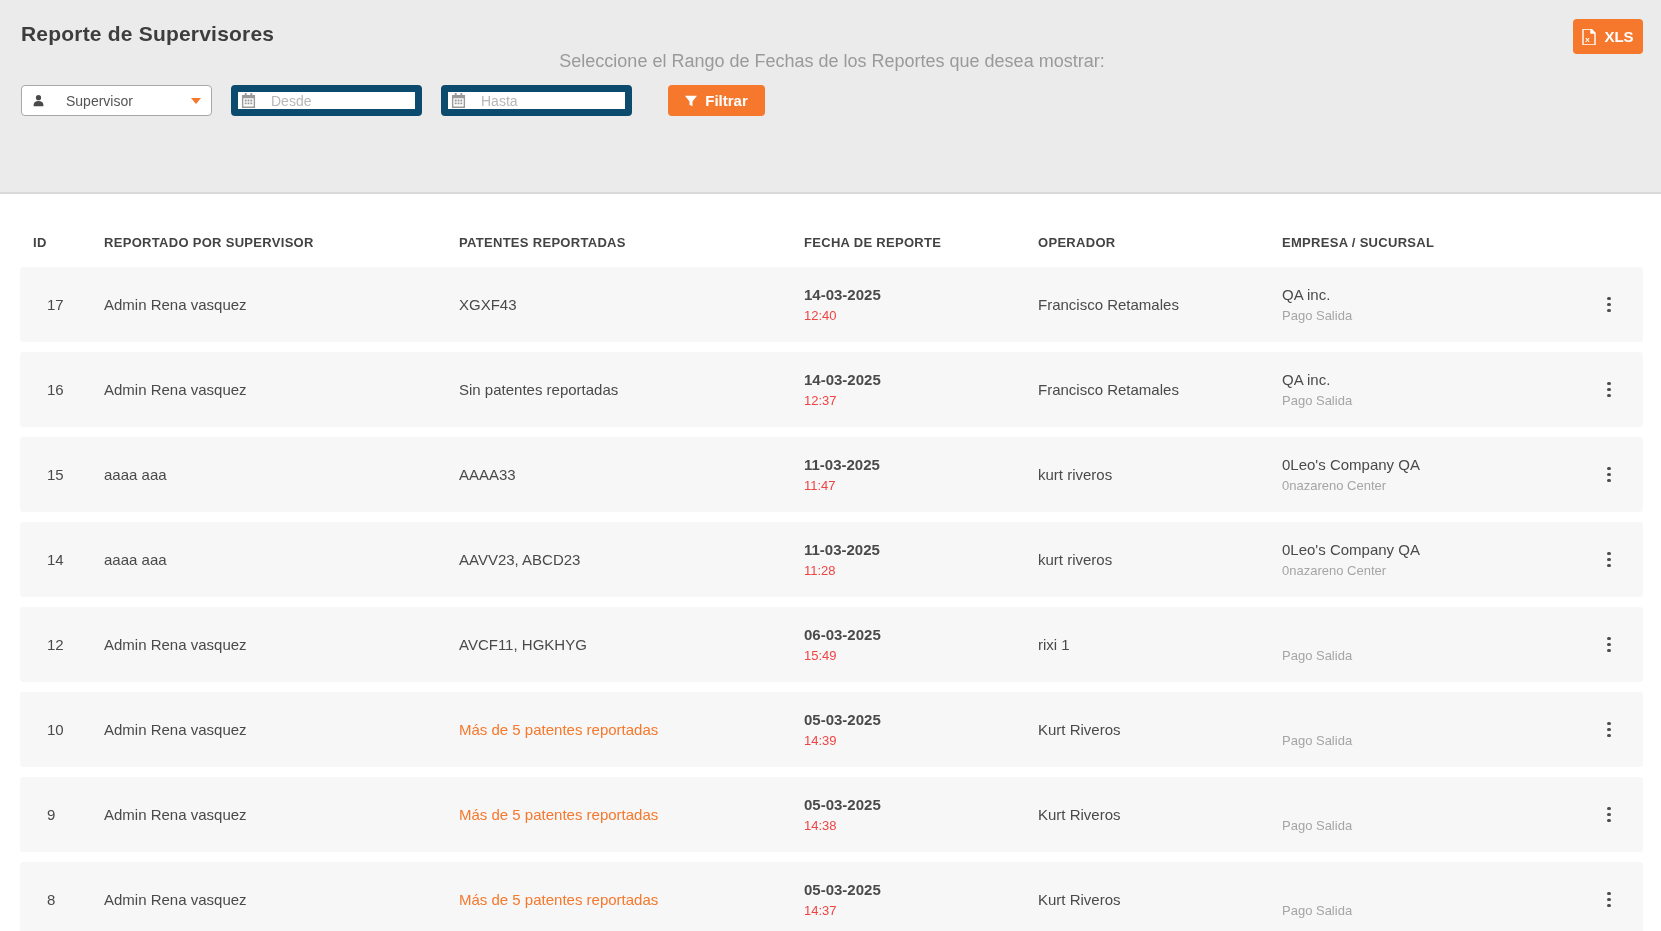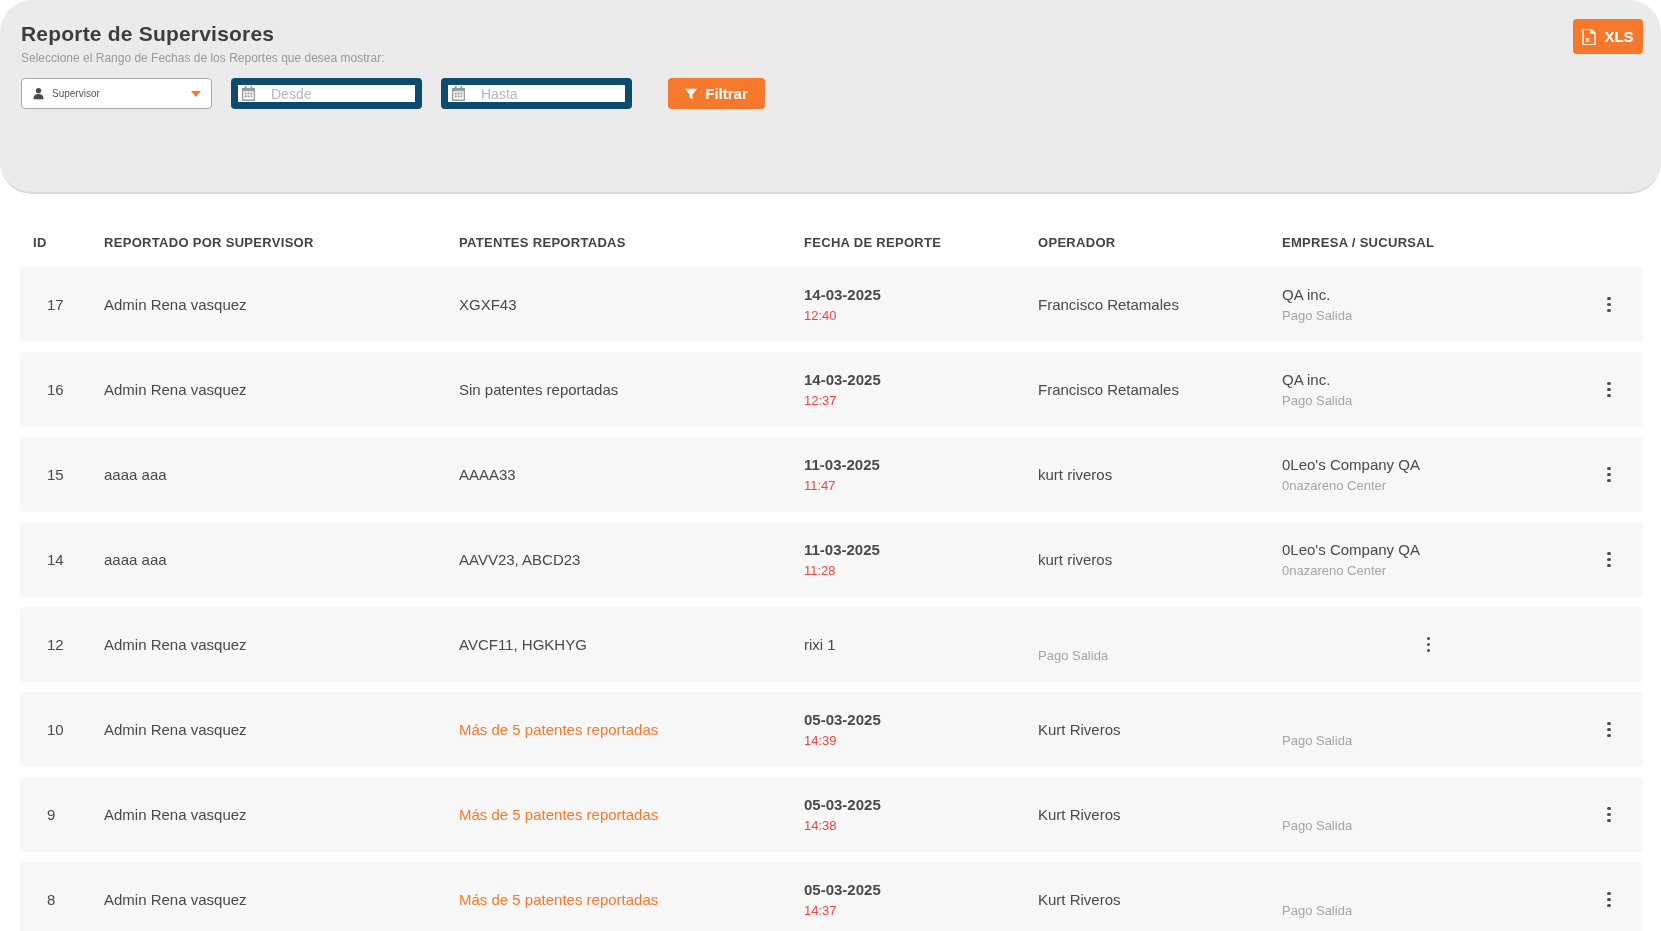--- a/index.html
+++ b/index.html
@@ -1,31 +1,31 @@
 <!DOCTYPE html>
 <html><head>
 <meta charset="utf-8">
 <style>
   * { margin:0; padding:0; box-sizing:border-box; }
   html, body { width:1661px; height:931px; overflow:hidden; background:#ffffff;
                font-family:"Liberation Sans", sans-serif; }
 
   
   .topbar { position:relative; background:#ebebeb; height:194px;
-            border-bottom:2px solid #d9d9d9; padding:22px 18px 0 21px;border-radius:32px; }
+            border-bottom:2px solid #d9d9d9; padding:22px 18px 0 21px; }
   .page-title { font-size:21px; font-weight:700; color:#3d3d3d; letter-spacing:.2px; }
   .breadcrumb { margin-top:9px; font-size:14px; font-weight:700; color:#f5782d; cursor:pointer; }
-  .subtitle { margin-top:5px; font-size:12px; color:#9a9a9a; }
+  .subtitle { margin-top:5px; font-size:18px; color:#9a9a9a;text-align:center; }
 
   .filter-row { margin-top:13px; display:flex; align-items:center; }
 
   .select-box { width:191px; height:31px; background:#fff; border:1px solid #a8a8a8;
                 border-radius:4px; display:flex; align-items:center; padding:0 10px;
                 cursor:pointer; }
-  .select-box .sel-label { font-size:10px; color:#555; margin-left:7px; flex:1; }
+  .select-box .sel-label { font-size:14px; color:#555; margin-left:21px; flex:1; }
   .caret-down { width:0; height:0; border-left:5px solid transparent;
                 border-right:5px solid transparent; border-top:6px solid #f5782d; }
 
   .date-input-wrap { position:relative; margin-left:19px; }
   .date-input { width:191px; height:31px; border:7px solid #0c4a6e; border-radius:4px;
                 background:#fff; padding:0 10px 0 33px; font-size:14px; color:#555;
                 font-family:"Liberation Sans", sans-serif; outline:none; }
   .date-input::placeholder { color:#b7b7b7; }
   .cal-icon { position:absolute; left:10px; top:8px; width:15px; height:15px; color:#9a9a9a; }
 
@@ -205,20 +205,24 @@
       <i></i>
           <i></i>
           <i></i>
     </div>
   </div>
 
   <div class="grid-cols row-card">
     <div class="cell cell-id">12</div>
     <div class="cell">Admin Rena vasquez</div>
     <div class="cell">AVCF11, HGKHYG</div>
+    <div class="stack">
+      <span class="main">06-03-2025</span>
+      <span class="sub">15:49</span>
+    </div>
     <div class="cell">rixi 1</div>
     <div class="stack empresa">
       <span class="main"></span>
       <span class="sub">Pago Salida</span>
     </div>
     <div class="kebab">
       <i></i>
           <i></i>
           <i></i>
     </div>

